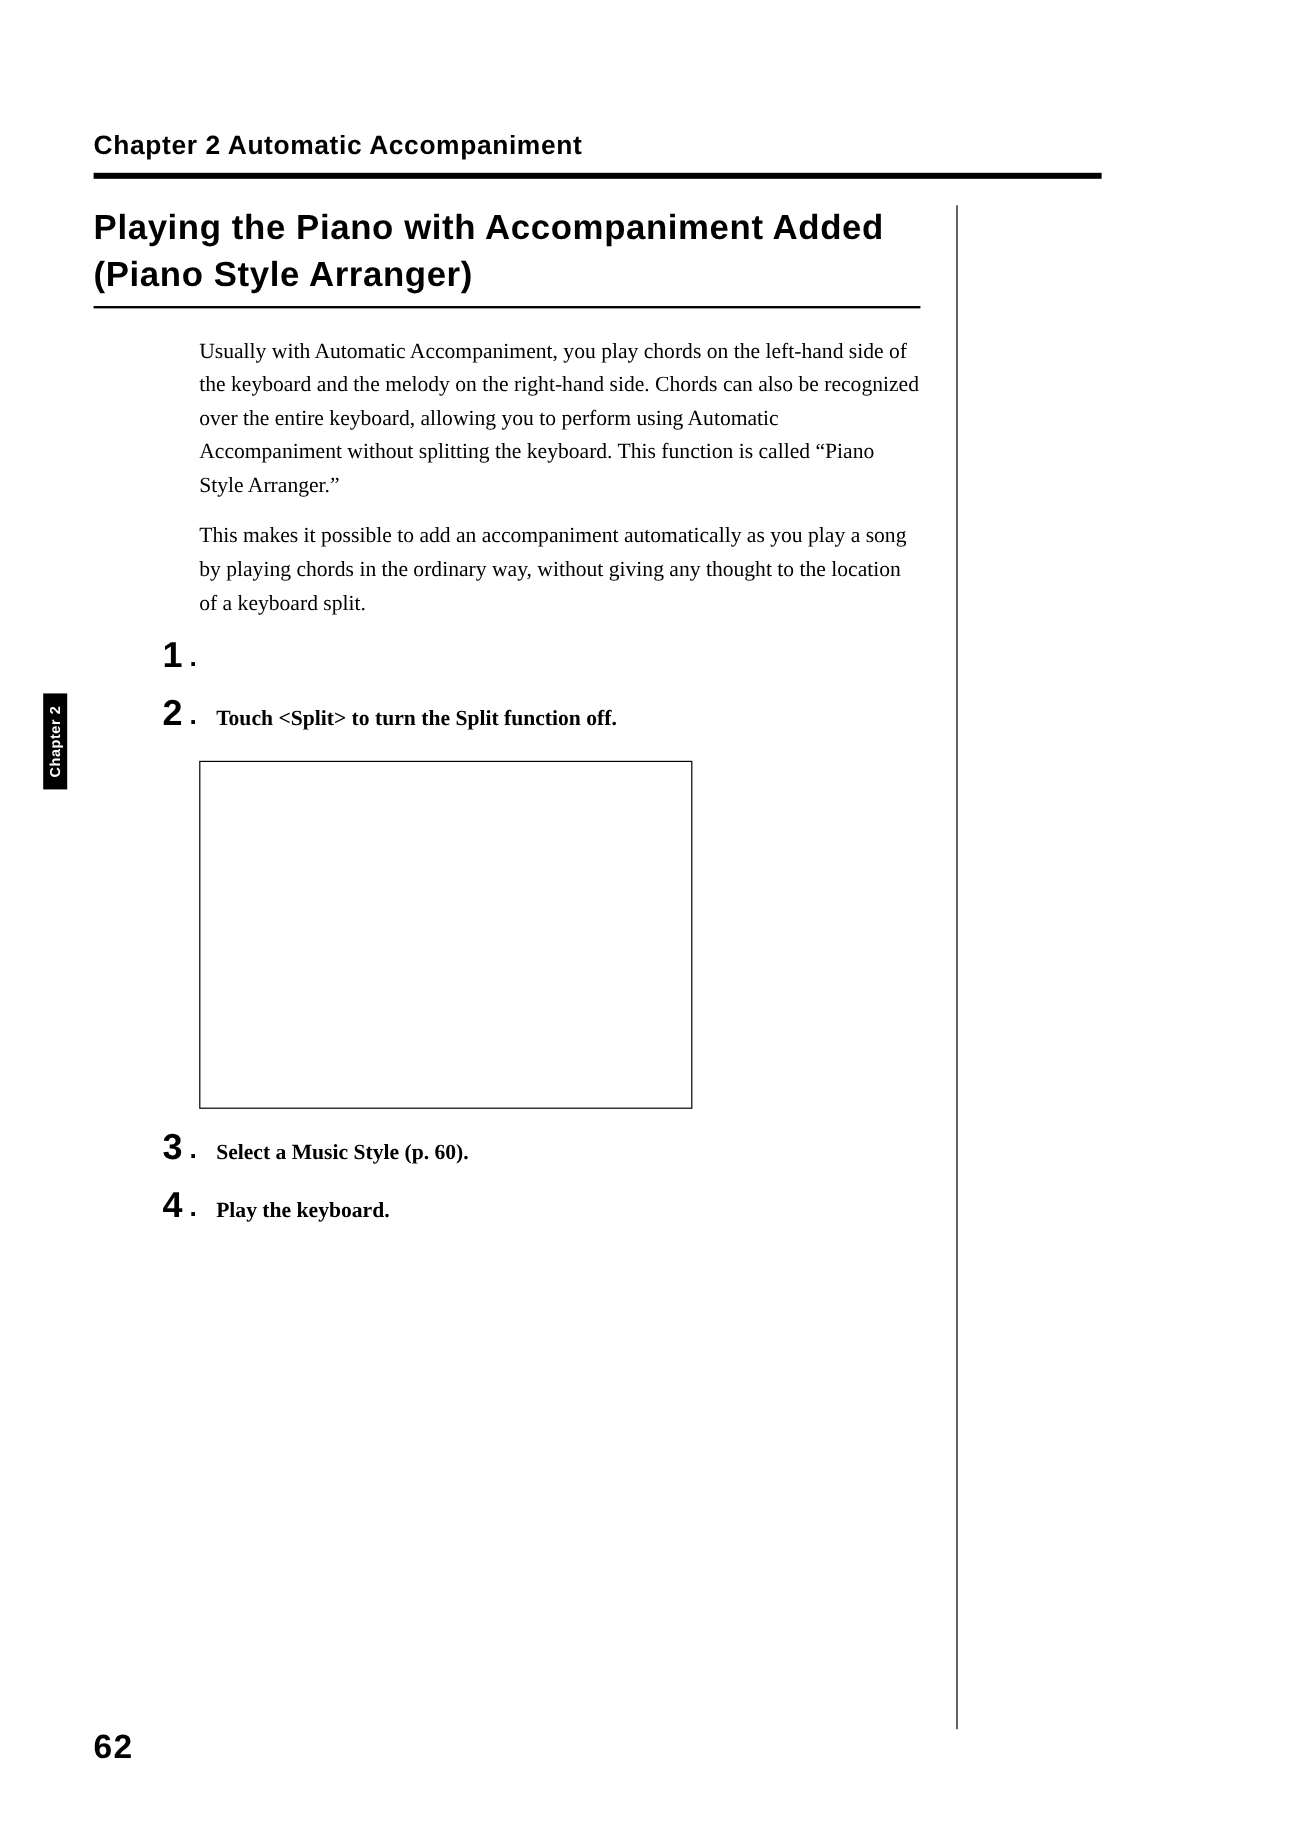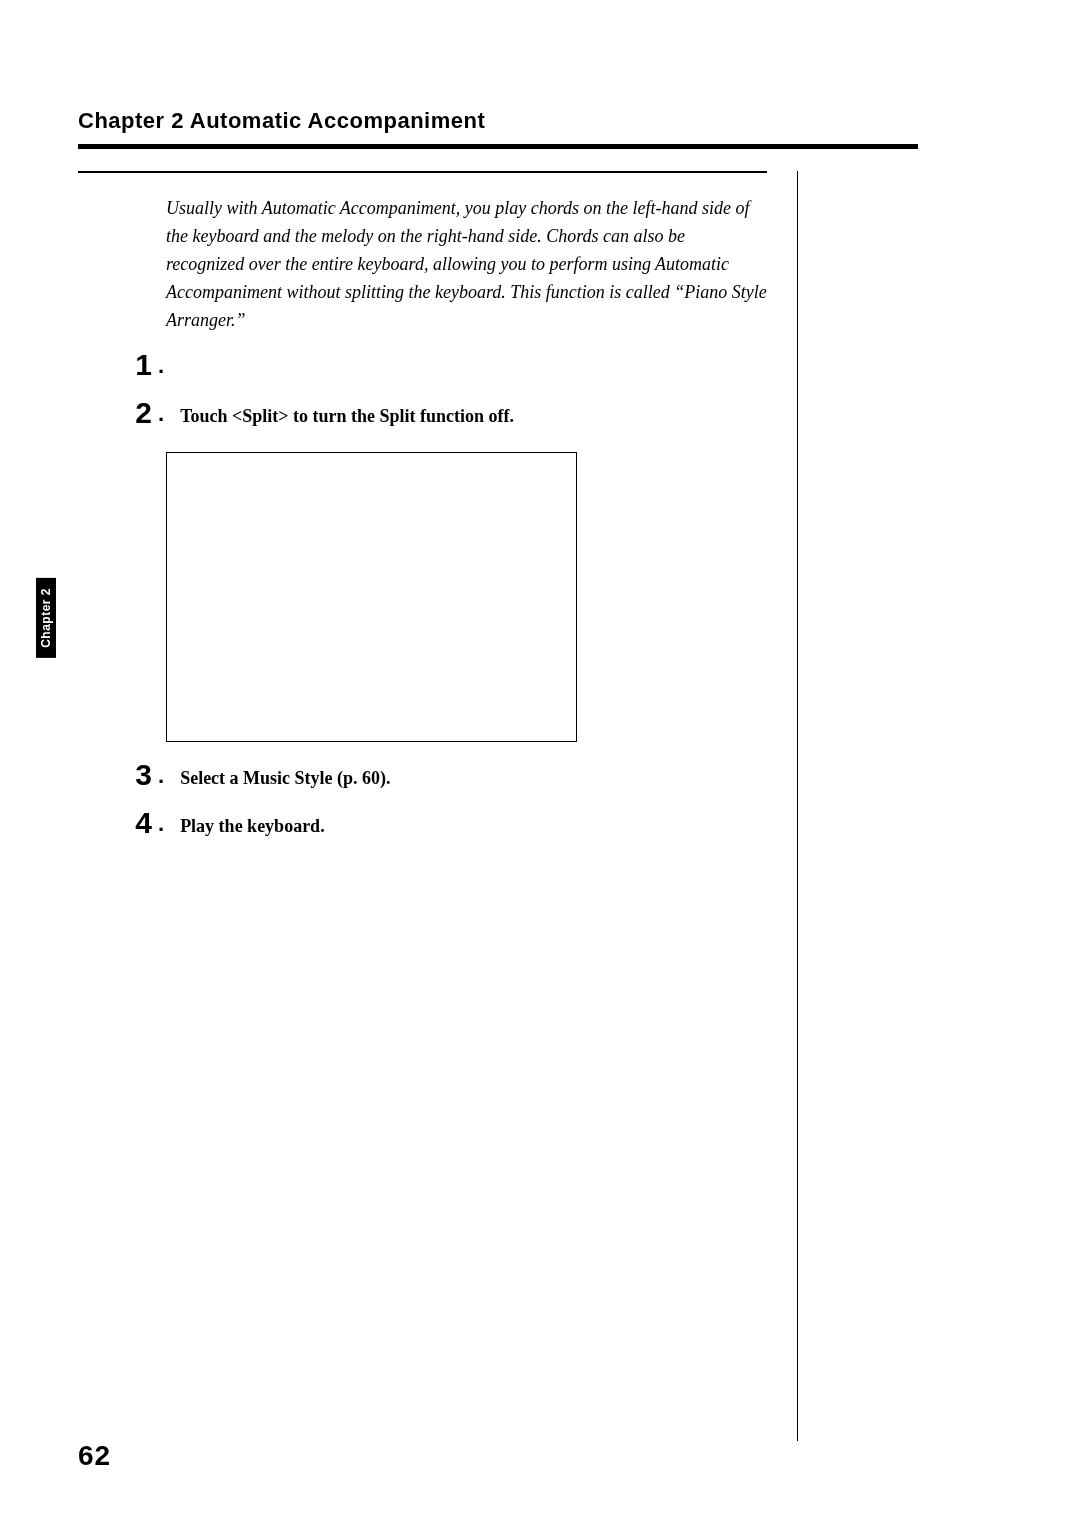--- a/index.html
+++ b/index.html
@@ -47,21 +47,20 @@
       margin-bottom: 6px;
     }
     .section-rule {
       border: none;
       border-top: 2px solid #000;
       margin-bottom: 22px;
     }
     .indent-block {
       margin-left: 88px;
       margin-right: 0;
-      font-style: italic;
     }
     .para {
       font-size: 18px;
       line-height: 1.55;
       margin-bottom: 14px;
     }
     .step-row {
       display: flex;
       align-items: flex-end;
       margin-top: 14px;
@@ -121,24 +120,26 @@
     }
   </style>
 </head>
 <body>
 
 <div class="page">
   <div class="running-header">Chapter 2 Automatic Accompaniment</div>
   <hr class="thick-rule">
 
   <div class="main-column">
+    <div class="section-title">Playing the Piano with Accompaniment Added (Piano Style Arranger)</div>
     <hr class="section-rule">
 
     <div class="indent-block">
       <p class="para">Usually with Automatic Accompaniment, you play chords on the left-hand side of the keyboard and the melody on the right-hand side. Chords can also be recognized over the entire keyboard, allowing you to perform using Automatic Accompaniment without splitting the keyboard. This function is called “Piano Style Arranger.”</p>
+      <p class="para">This makes it possible to add an accompaniment automatically as you play a song by playing chords in the ordinary way, without giving any thought to the location of a keyboard split.</p>
     </div>
 
     <div class="step-row">
       <span class="step-num">1</span>
       <span class="step-dot">.</span>
     </div>
 
     <div class="step-row">
       <span class="step-num">2</span>
       <span class="step-dot">.</span>

